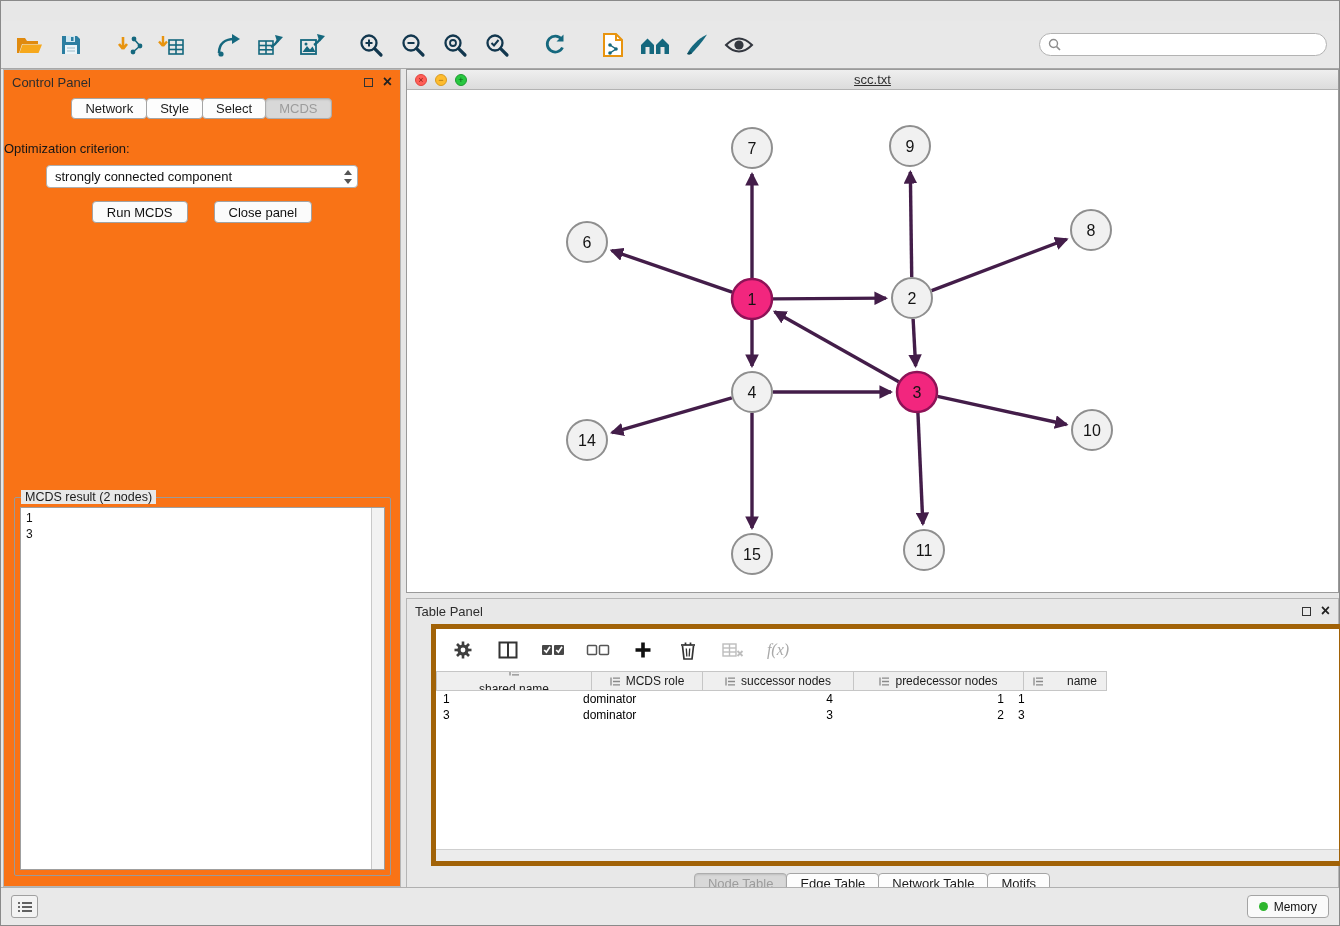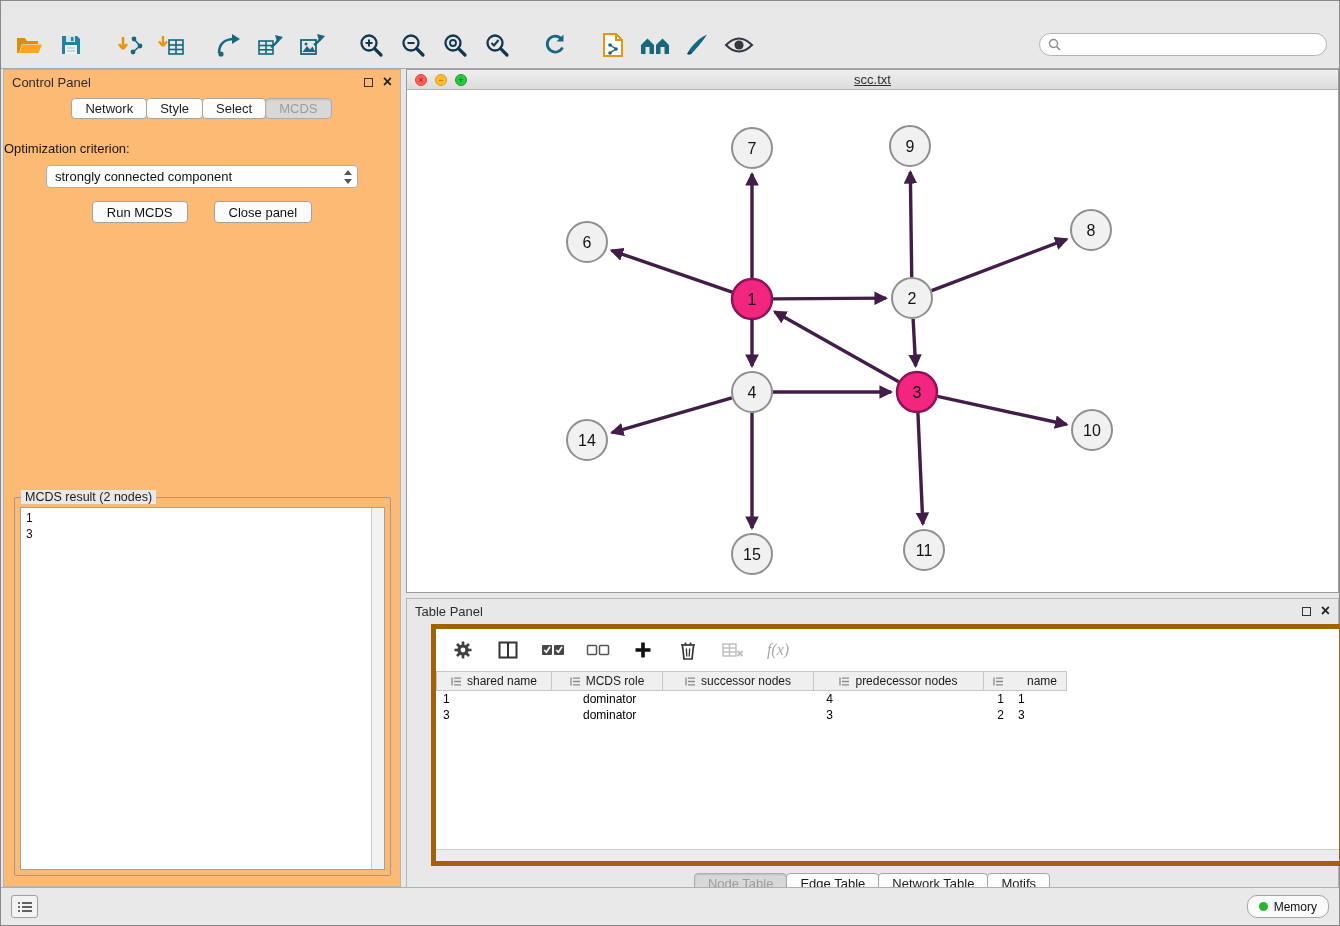--- a/index.html
+++ b/index.html
@@ -31,21 +31,21 @@
   .search-box {
     margin-left: auto; width: 288px; height: 23px; background: #fff;
     border: 1px solid #b3b3b3; border-radius: 12px;
     display: flex; align-items: center; padding: 0 8px; gap: 5px;
   }
   .search-box input { border: none; outline: none; flex: 1; font-size: 12px; background: transparent; font-family: "Liberation Sans", sans-serif; }
 
   
   .control-panel {
     position: absolute; left: 2px; top: 68px; width: 398px; height: 818px;
-    background: #fdba74; border: 1px solid #b6b6b6;
+    background: #f97316; border: 1px solid #b6b6b6;
   }
   .panel-header { height: 24px; display: flex; align-items: center; padding: 0 8px; }
   .panel-title { font-size: 13px; color: #2d2d2d; }
   .panel-header-icons { margin-left: auto; display: flex; align-items: center; gap: 10px; }
   .float-box { width: 9px; height: 9px; border: 1.5px solid #333; display: inline-block; }
   .close-x { font-size: 16px; font-weight: bold; color: #222; line-height: 12px; }
 
   .cp-tabs { display: flex; justify-content: center; margin-top: 4px; }
   .tab {
     background: #fdfdfd; border: 1px solid #a5a5a5; padding: 2px 13px;
@@ -135,21 +135,21 @@
   .statusbar {
     position: absolute; left: 0; bottom: 0; width: 100%; height: 38px;
     background: #e9e9e9; border-top: 1px solid #b0b0b0;
     display: flex; align-items: center; padding: 0 10px;
   }
   .status-left-btn {
     width: 27px; height: 23px; border: 1px solid #a0a0a0; border-radius: 3px;
     background: #f3f3f3; display: flex; align-items: center; justify-content: center;
   }
   .memory-btn {
-    margin-left: auto; height: 23px; border: 1px solid #a4a4a4; border-radius: 10px;
+    margin-left: auto; height: 23px; border: 1px solid #a4a4a4; border-radius: 4px;
     background: #fafafa; display: flex; align-items: center; gap: 6px;
     padding: 0 11px; font-size: 12px; color: #111;
   }
   .mem-dot { width: 9px; height: 9px; border-radius: 50%; display: inline-block; }
 </style>
 </head>
 <body>
 
 <div class="window">
 
@@ -478,21 +478,21 @@
             </g>
             <path d="M15.5 9 l5 5 m0 -5 l-5 5" stroke="#bdbdbd" stroke-width="1.8"></path>
           </svg>
         </div>
         <div class="tpicon">
           <span class="fx-label">f(x)</span>
         </div>
       </div>
 
       <div class="thead">
-          <div class="th" style="width: 116px;">
+          <div class="th" style="width: 156px; flex-direction: column;">
             <span class="col-ico">
               <svg width="11" height="11" viewBox="0 0 11 11">
                 <g stroke="#8a8a8a" stroke-width="1.3" fill="none">
                   <path d="M3 2.2h7M3 5.5h7M3 8.8h7"></path>
                   <path d="M1 1.5v8"></path>
                 </g>
               </svg>
             </span>
             <span>shared name</span>
           </div>

